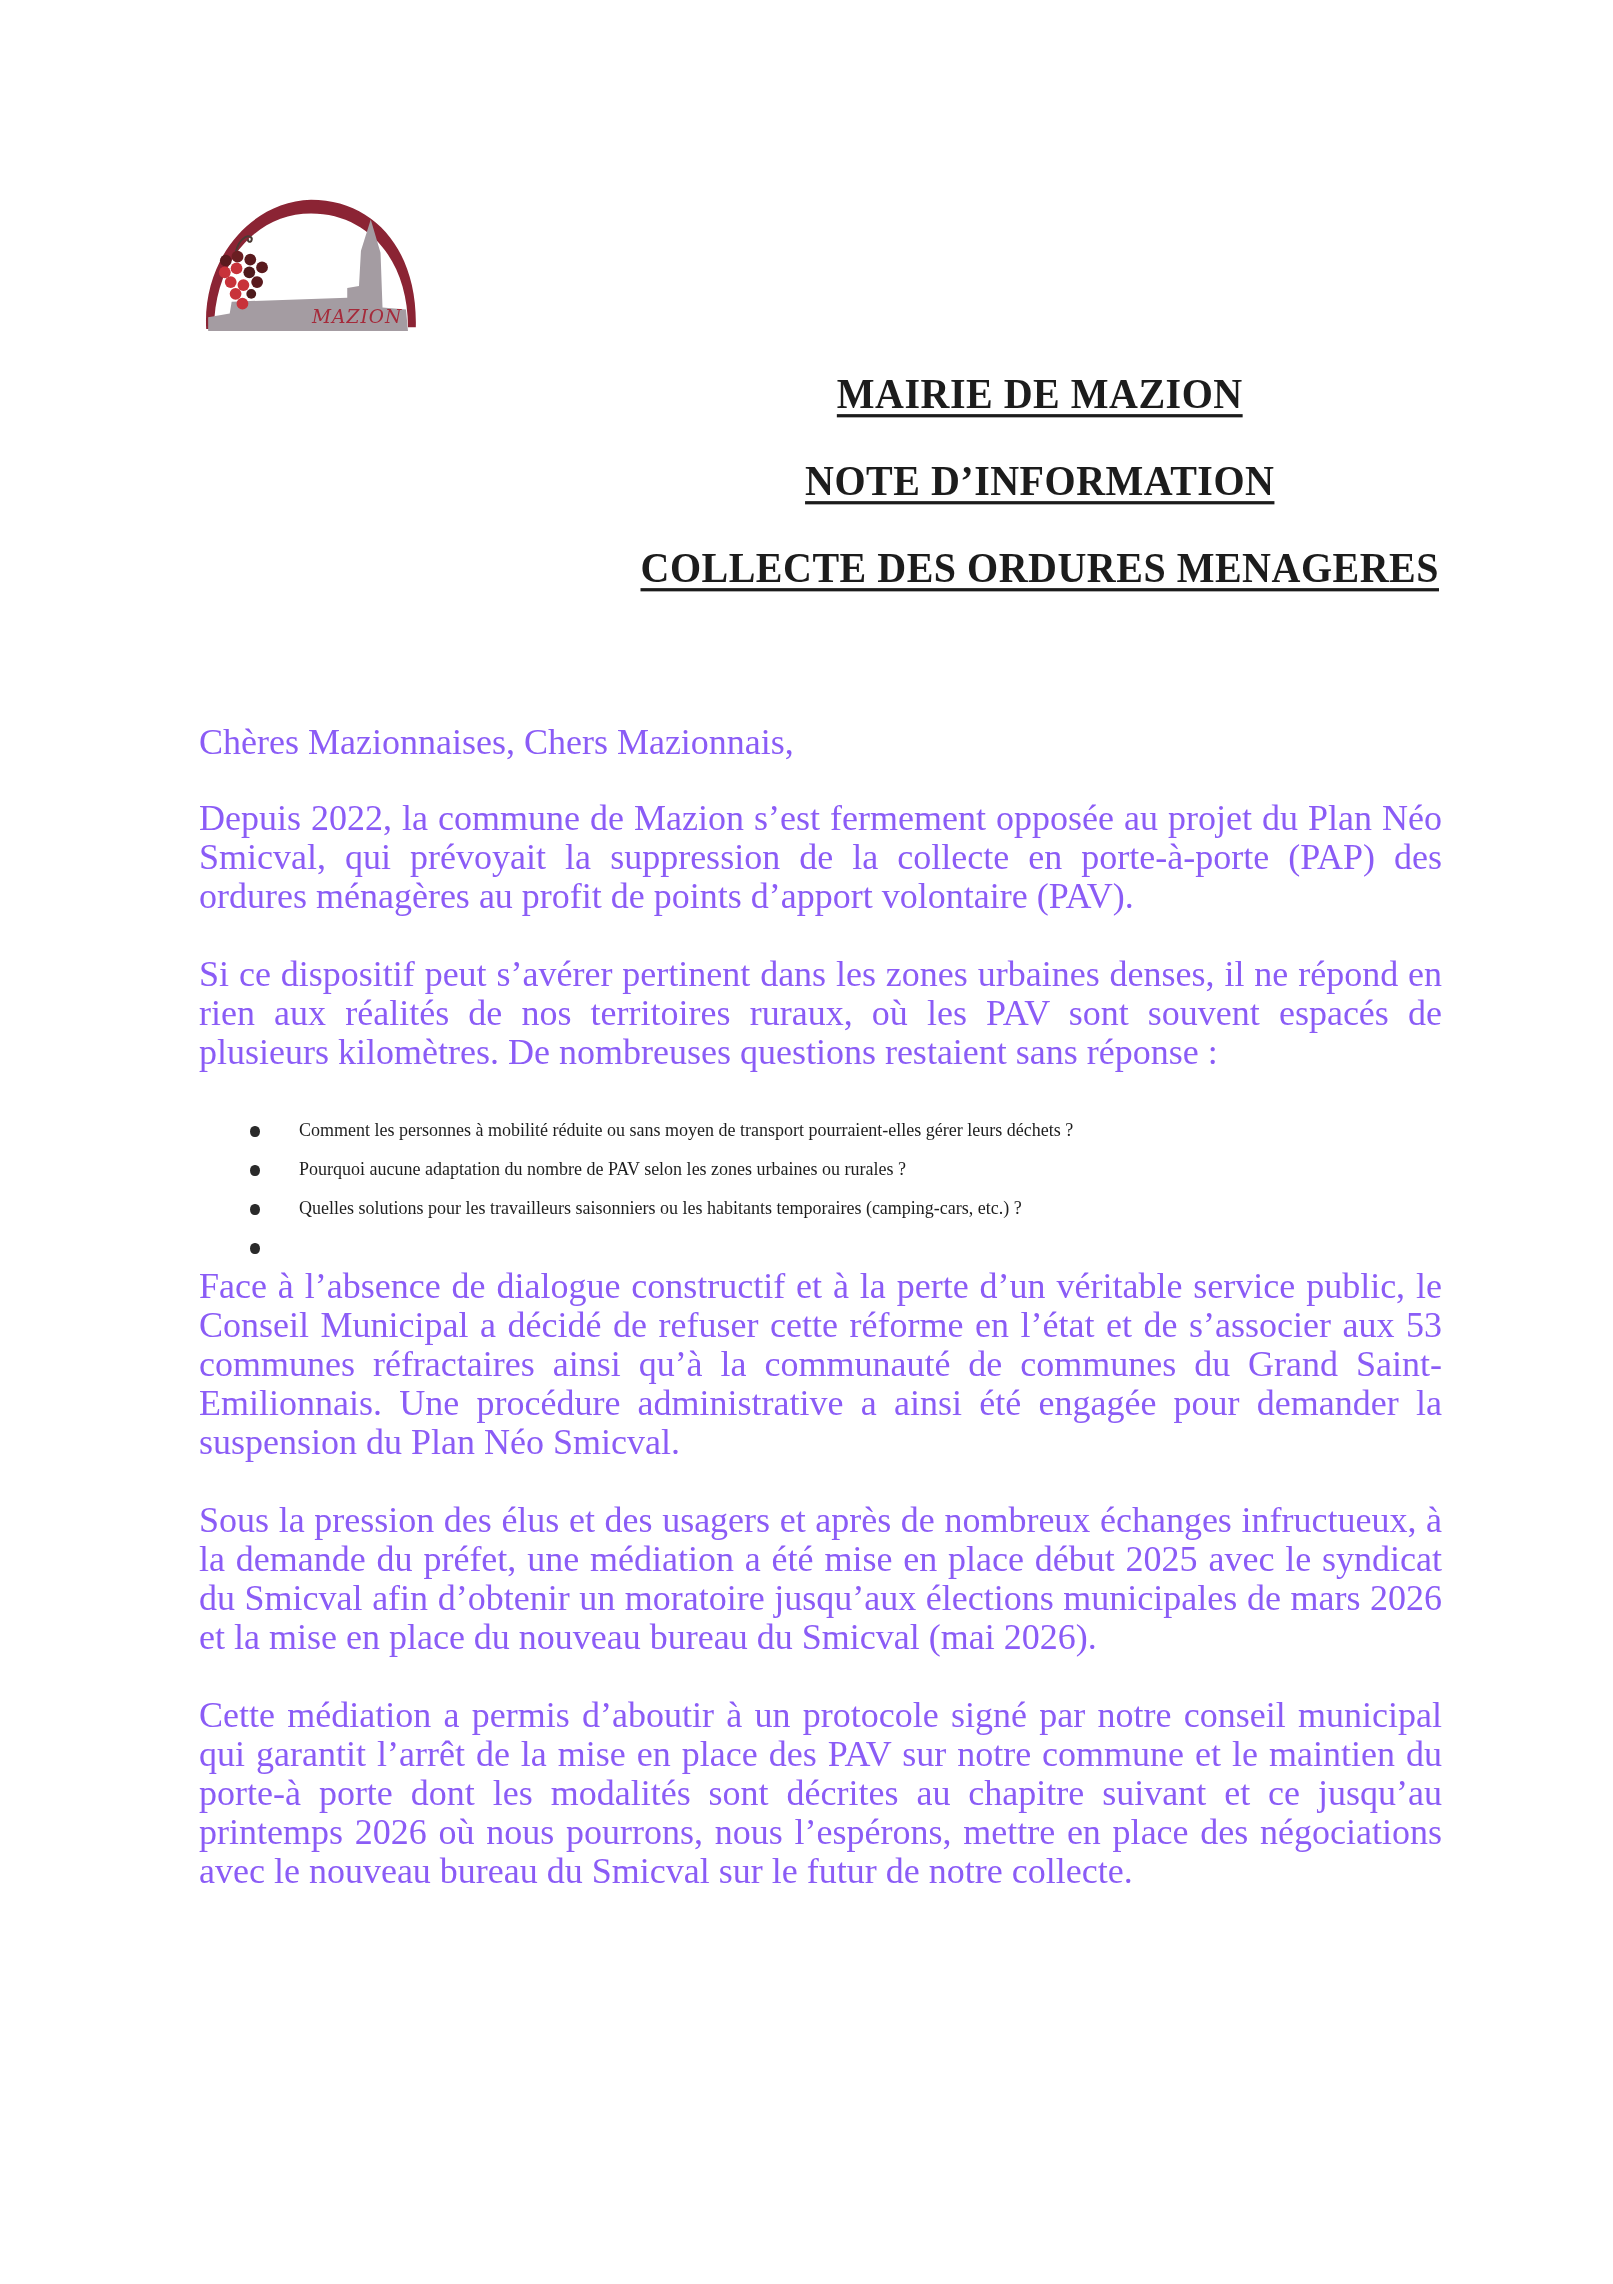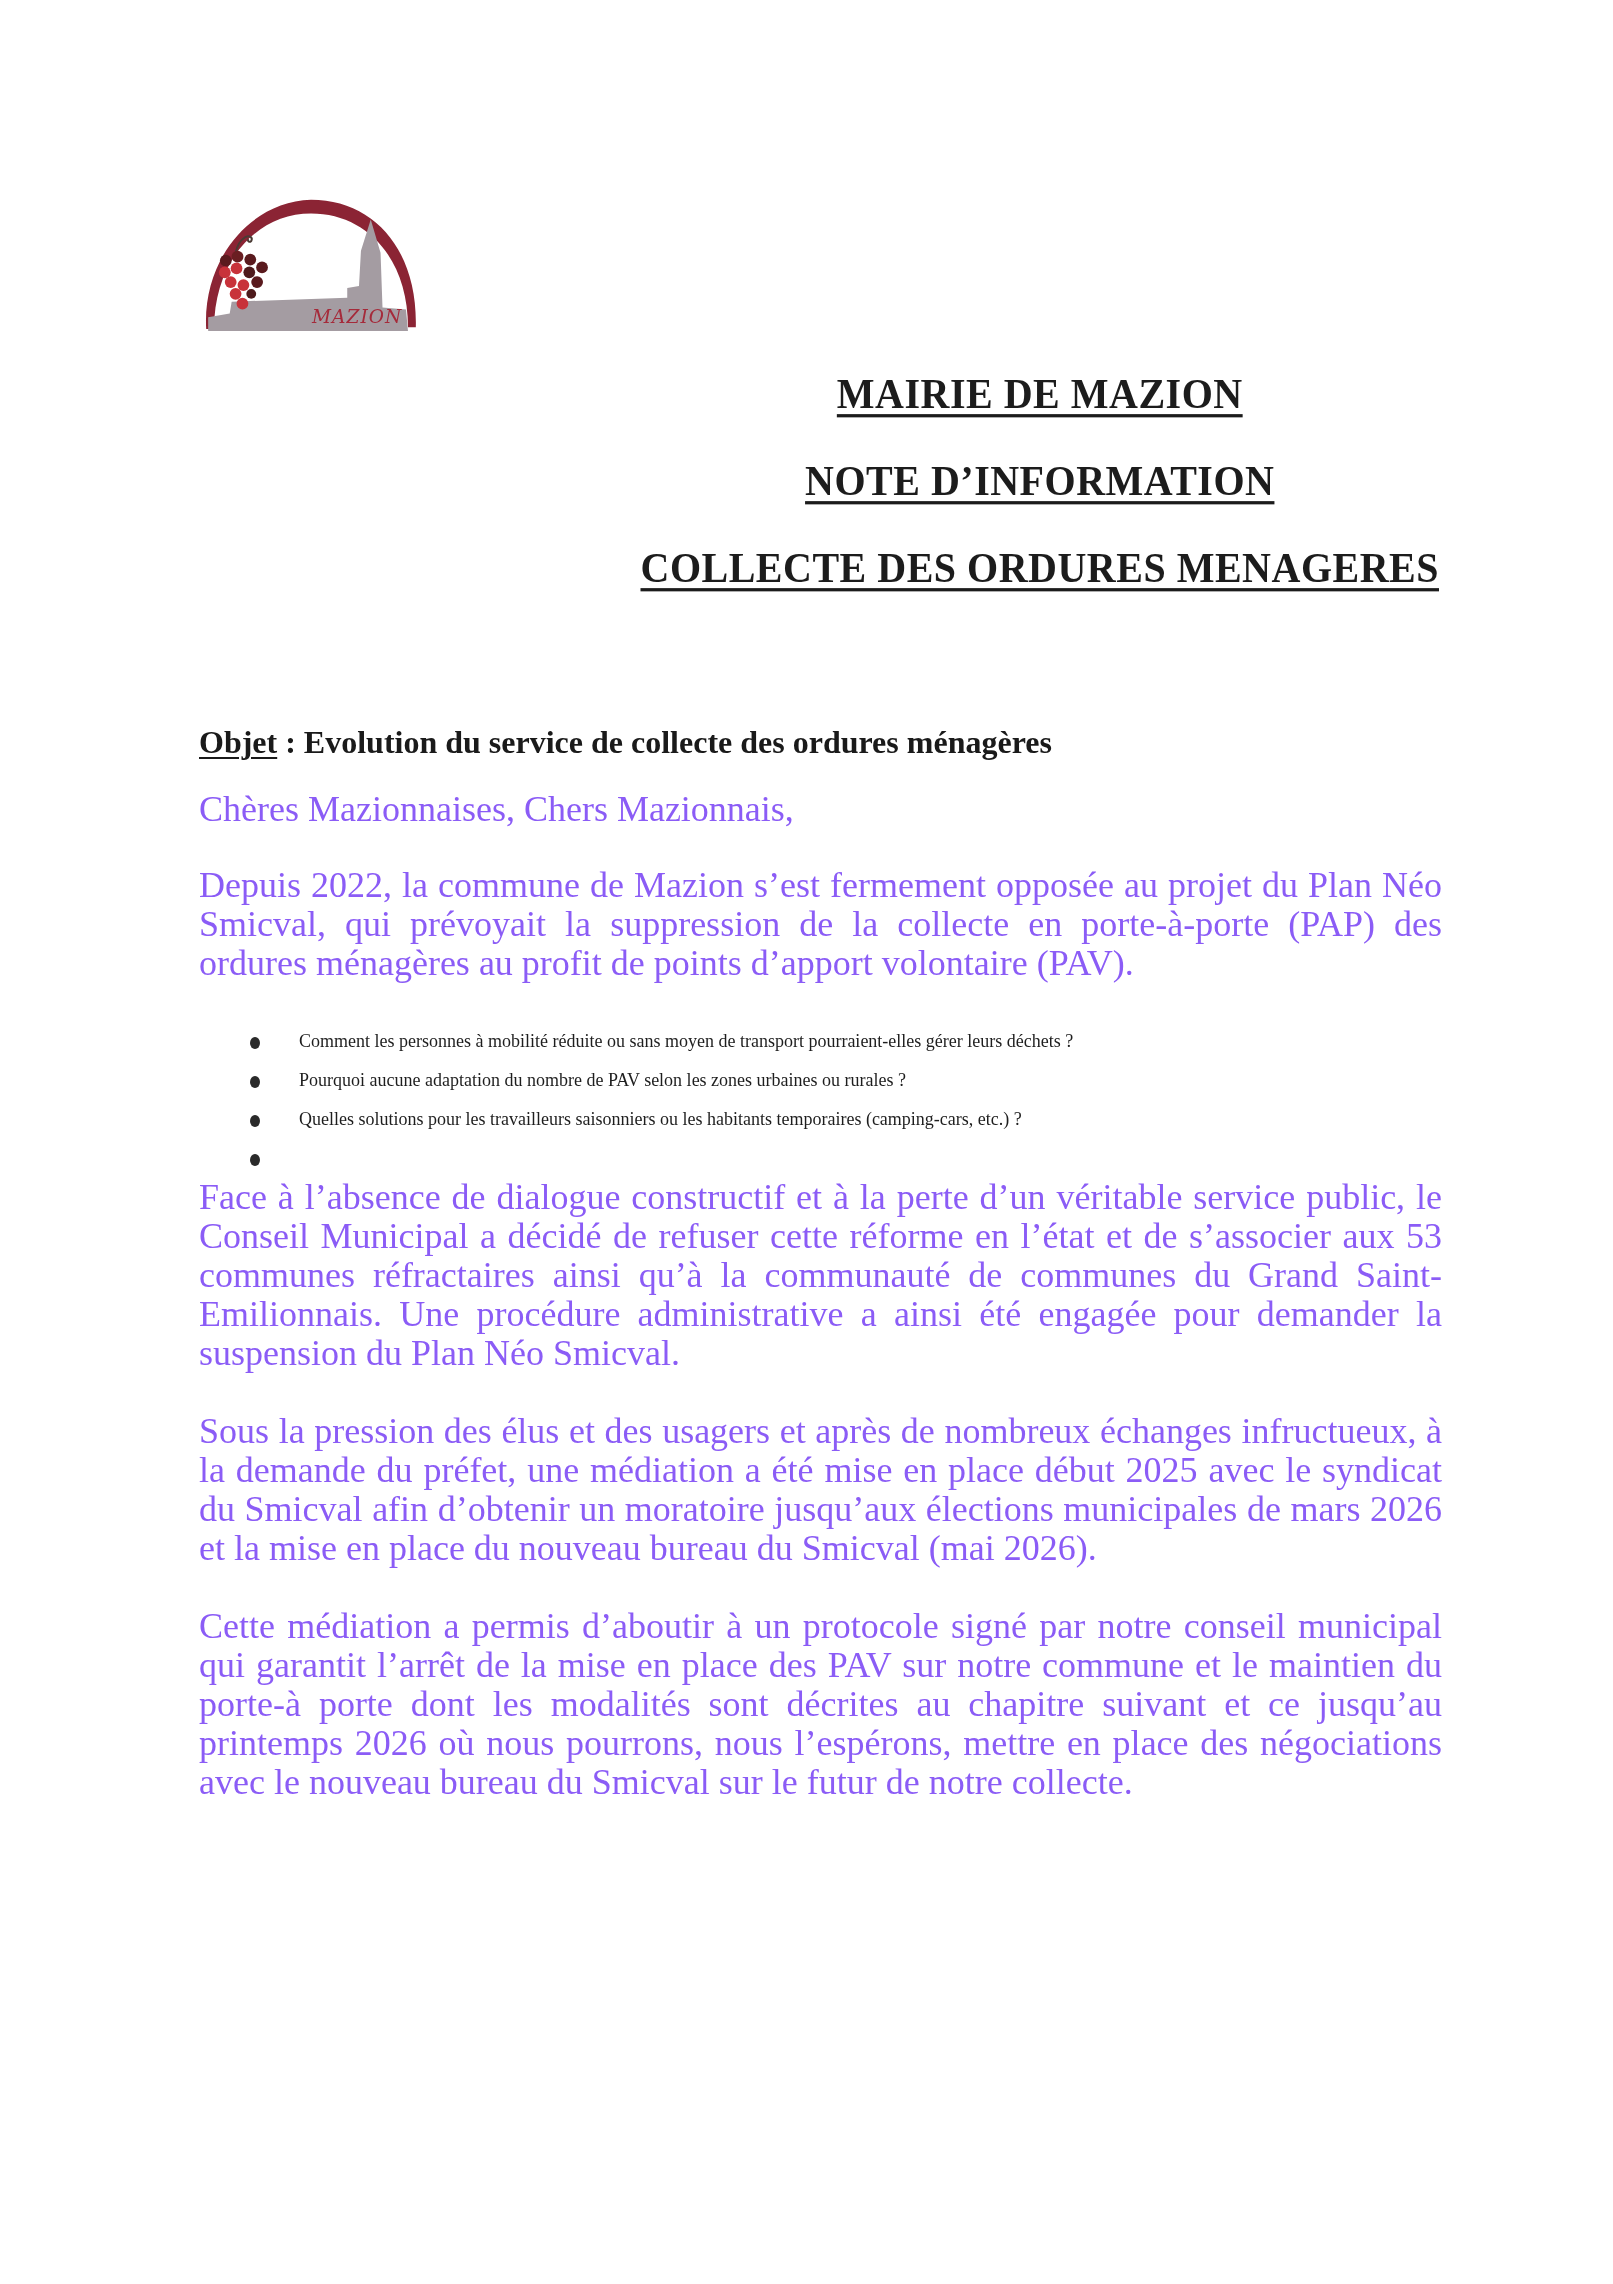--- a/index.html
+++ b/index.html
@@ -137,28 +137,26 @@
   </div>
 
   <div class="titles">
     <h1 class="title-line">MAIRIE DE MAZION</h1>
     <h1 class="title-line">NOTE D’INFORMATION</h1>
     <h1 class="title-line">COLLECTE DES ORDURES MENAGERES</h1>
   </div>
 
   <div class="content">
 
-    <div class="objet">
-      <span class="objet-label">Objet</span><span> : </span><span>Evolution du service de collecte des ordures ménagères</span>
-    </div>
 
     <p class="body-text salutation">Chères Mazionnaises, Chers Mazionnais,</p>
 
     <p class="body-text">Depuis 2022, la commune de Mazion s’est fermement opposée au projet du Plan Néo Smicval, qui prévoyait la suppression de la collecte en porte-à-porte (PAP) des ordures ménagères au profit de points d’apport volontaire (PAV).</p>
 
+    <p class="body-text">Si ce dispositif peut s’avérer pertinent dans les zones urbaines denses, il ne répond en rien aux réalités de nos territoires ruraux, où les PAV sont souvent espacés de plusieurs kilomètres. De nombreuses questions restaient sans réponse :</p>
 
     <ul class="questions">
       <li>
         <span class="bullet"></span>
         <span>Comment les personnes à mobilité réduite ou sans moyen de transport pourraient-elles gérer leurs déchets ?</span>
       </li>
       <li>
         <span class="bullet"></span>
         <span>Pourquoi aucune adaptation du nombre de PAV selon les zones urbaines ou rurales ?</span>
       </li>

